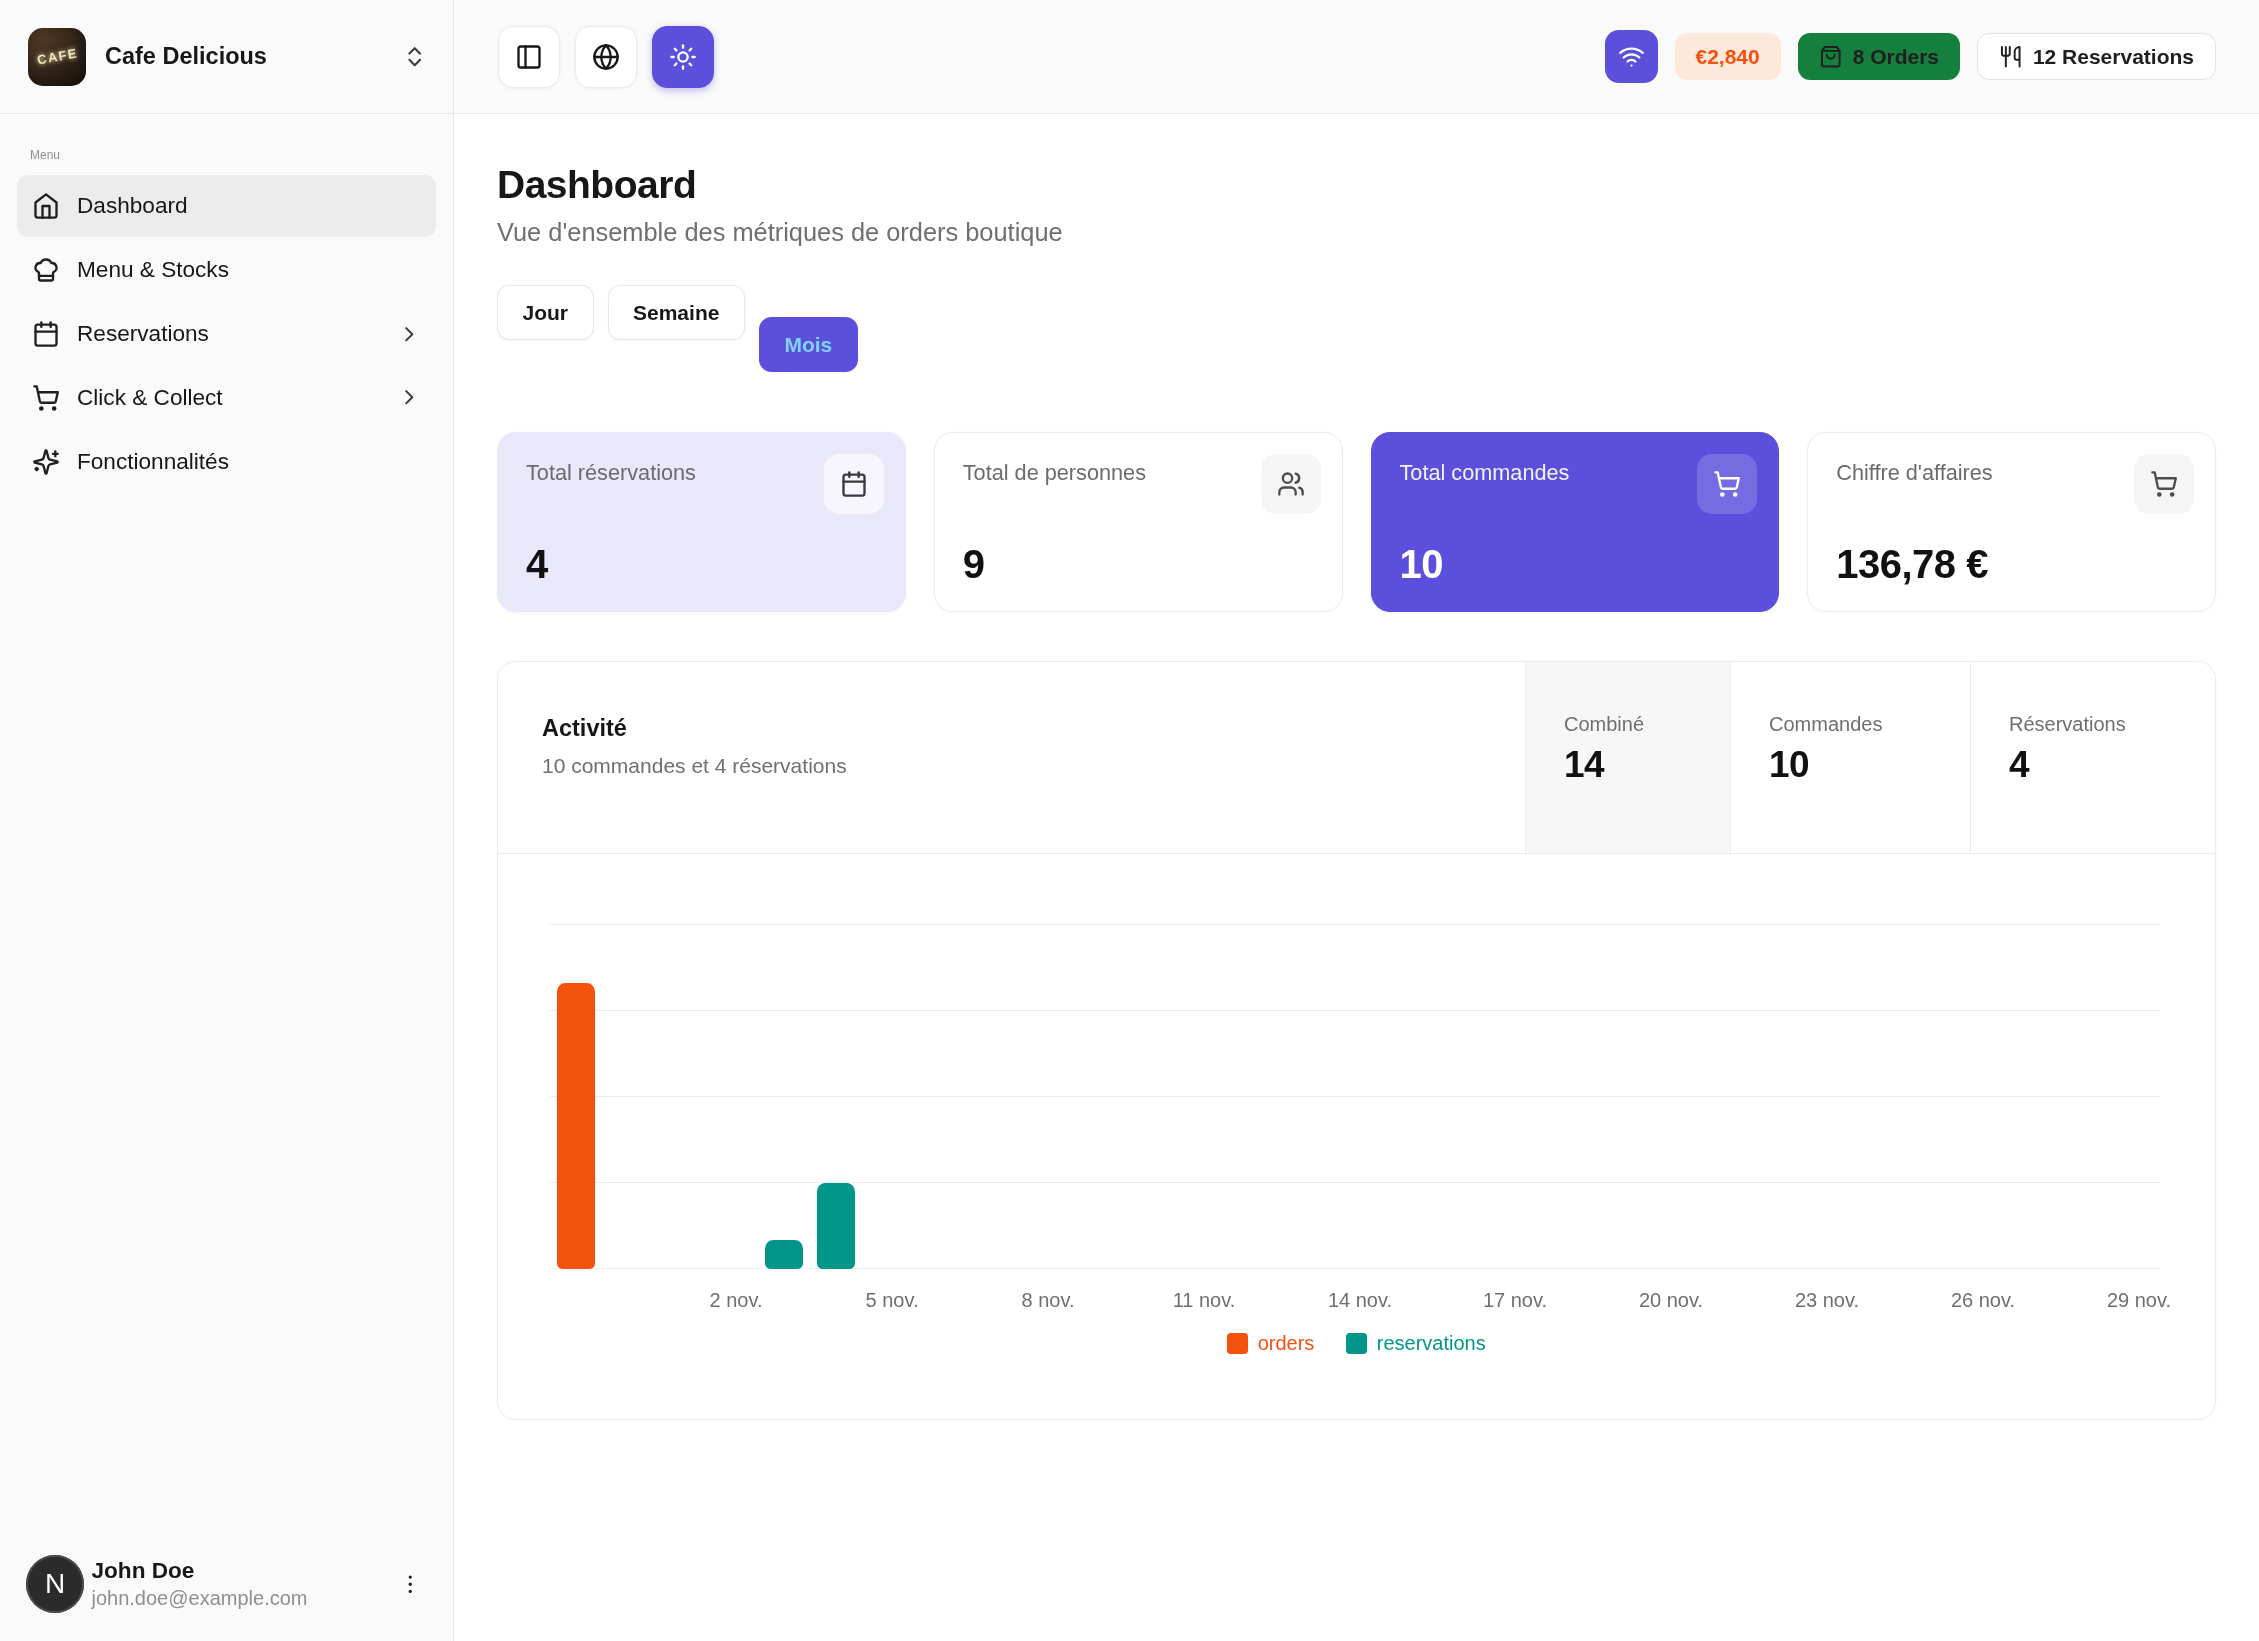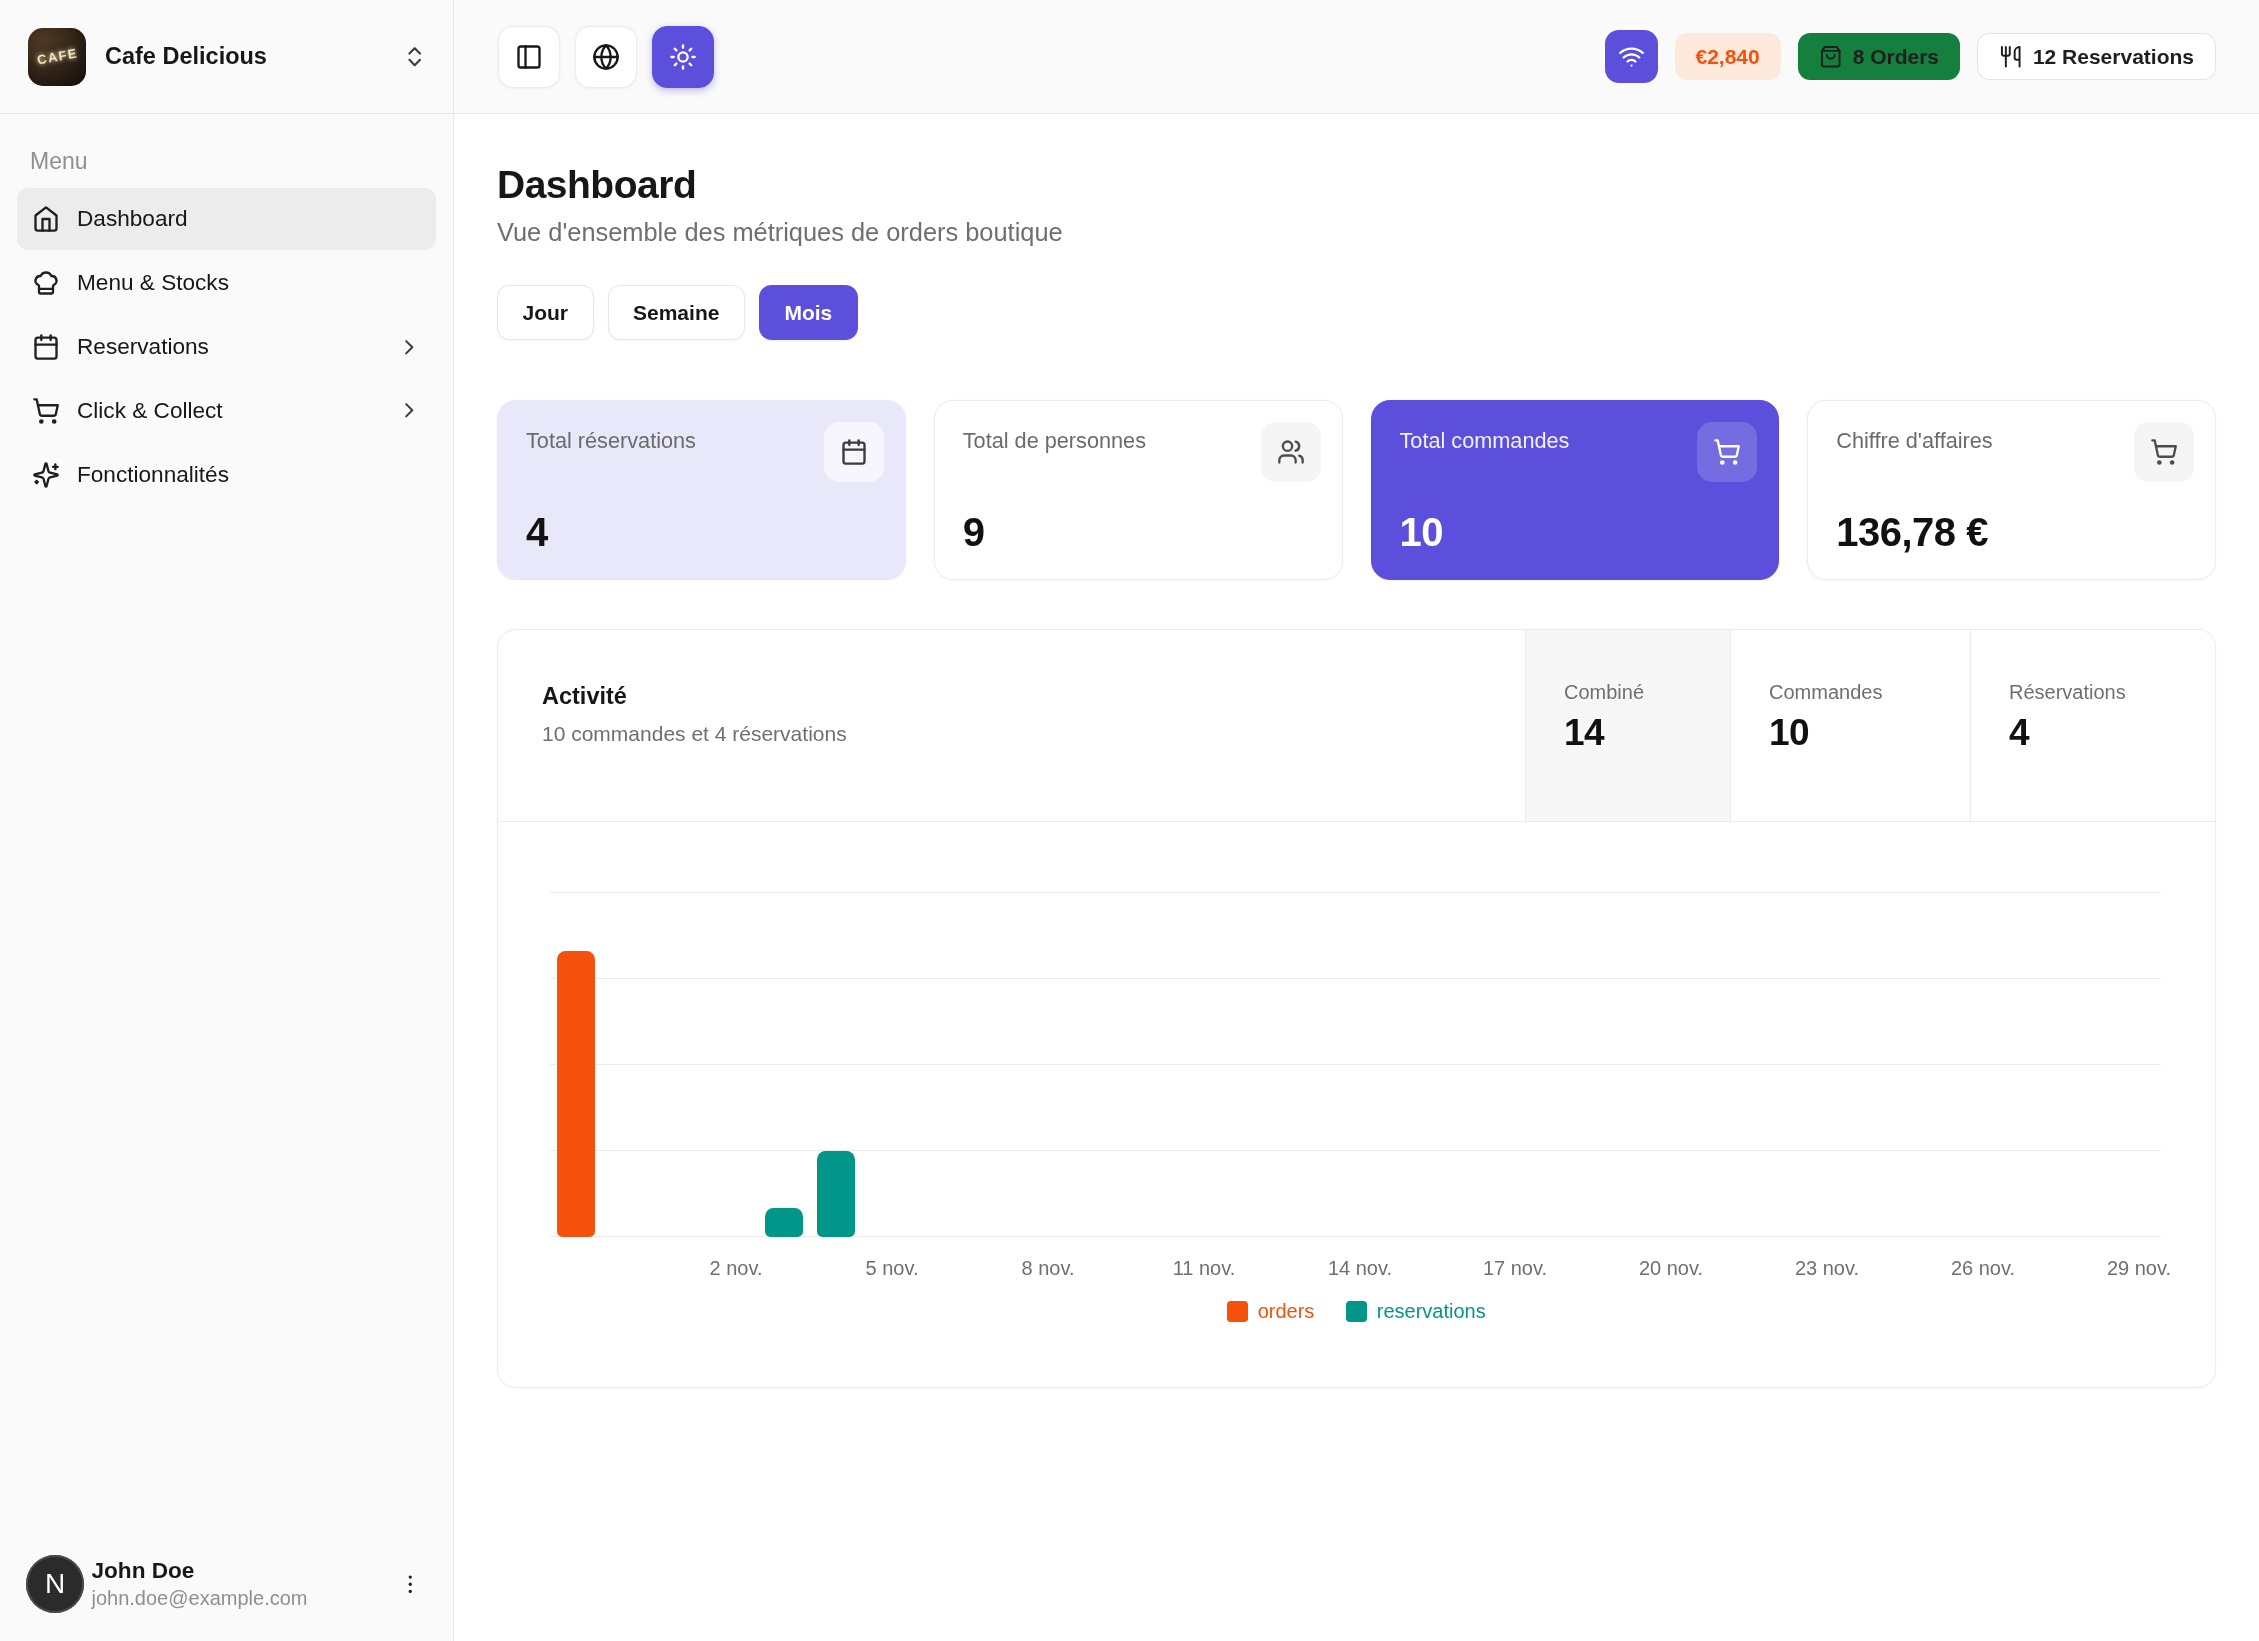--- a/index.html
+++ b/index.html
@@ -24,21 +24,21 @@
     width:58px; height:58px; border-radius:15px; flex:none;
     background:linear-gradient(140deg,#6b4a2f 0%,#3a2a1c 45%,#1d1510 100%);
     display:flex; align-items:center; justify-content:center; overflow:hidden;
     box-shadow:inset 0 0 17px rgba(0,0,0,.55);
   }
   .org-logo span {
     color:#efe3c0; font-size:13px; font-weight:700; letter-spacing:1.4px;
     transform:rotate(-10deg); text-shadow:0 0 5.6px #ffeebb;
   }
   .org-name { flex:1; font-size:23.5px; font-weight:700; }
-  .menu-label { padding:34px 30px 13px; font-size:23px; color:#8f8f8f; }
+  .menu-label { padding:34px 30px 13px; font-size:12px; color:#8f8f8f; }
   .nav { padding:0 17px; display:flex; flex-direction:column; gap:1.9px; }
   .nav-item {
     display:flex; align-items:center; gap:17px; height:62px; padding:0 15px;
     border-radius:11.3px; font-size:22.6px; color:#171717; cursor:pointer;
   }
   .nav-item.active { background:#ececec; }
   .nav-item .nav-icon { width:28px; height:28px; color:#1f1f1f; }
   .nav-item .chev { margin-left:auto; color:#3c3c3c; }
   .user-row {
     margin-top:auto; padding:21px 24.5px 28px 26px; display:flex; align-items:center; gap:7.5px;
@@ -86,21 +86,21 @@
   
   .content { padding:49px 44px 0 43px; flex:1; overflow:hidden; }
   .page-title { font-size:39px; font-weight:800; letter-spacing:-0.5px; }
   .page-subtitle { margin-top:11.3px; font-size:25.4px; color:#6f6f6f; }
   .period-row { margin-top:38px; display:flex; gap:14px; }
   .period-btn {
     height:55px; padding:0 24.5px; border-radius:12.2px; background:#fff; border:0.9px solid #e7e7e7;
     box-shadow:0 0.9px 1.9px rgba(0,0,0,.05); font-size:21px; font-weight:600; color:#171717;
     font-family:inherit; cursor:pointer;
   }
-  .period-btn.active { background:#5b4fdb; border-color:#5b4fdb; color:#ffffff; }
+  .period-btn.active { background:#5b4fdb; border-color:#5b4fdb; color:#7dd3fc;margin-top:32px; }
 
   .stats-row { margin-top:36px; display:flex; gap:28px; }
   .stat-card {
     flex:1; height:180px; border-radius:19px; background:#fff; border:0.9px solid #ececec;
     box-shadow:0 0.9px 2.8px rgba(0,0,0,.04); position:relative; padding:24.5px 28px;
     display:flex; flex-direction:column;margin-top:24px;
   }
   .stat-label { font-size:21.7px; color:#6b6b6b; line-height:1.4; max-width:207px; }
   .stat-value { margin-top:auto; font-size:40px; font-weight:800; letter-spacing:-0.5px; color:#111; }
   .stat-chip {

